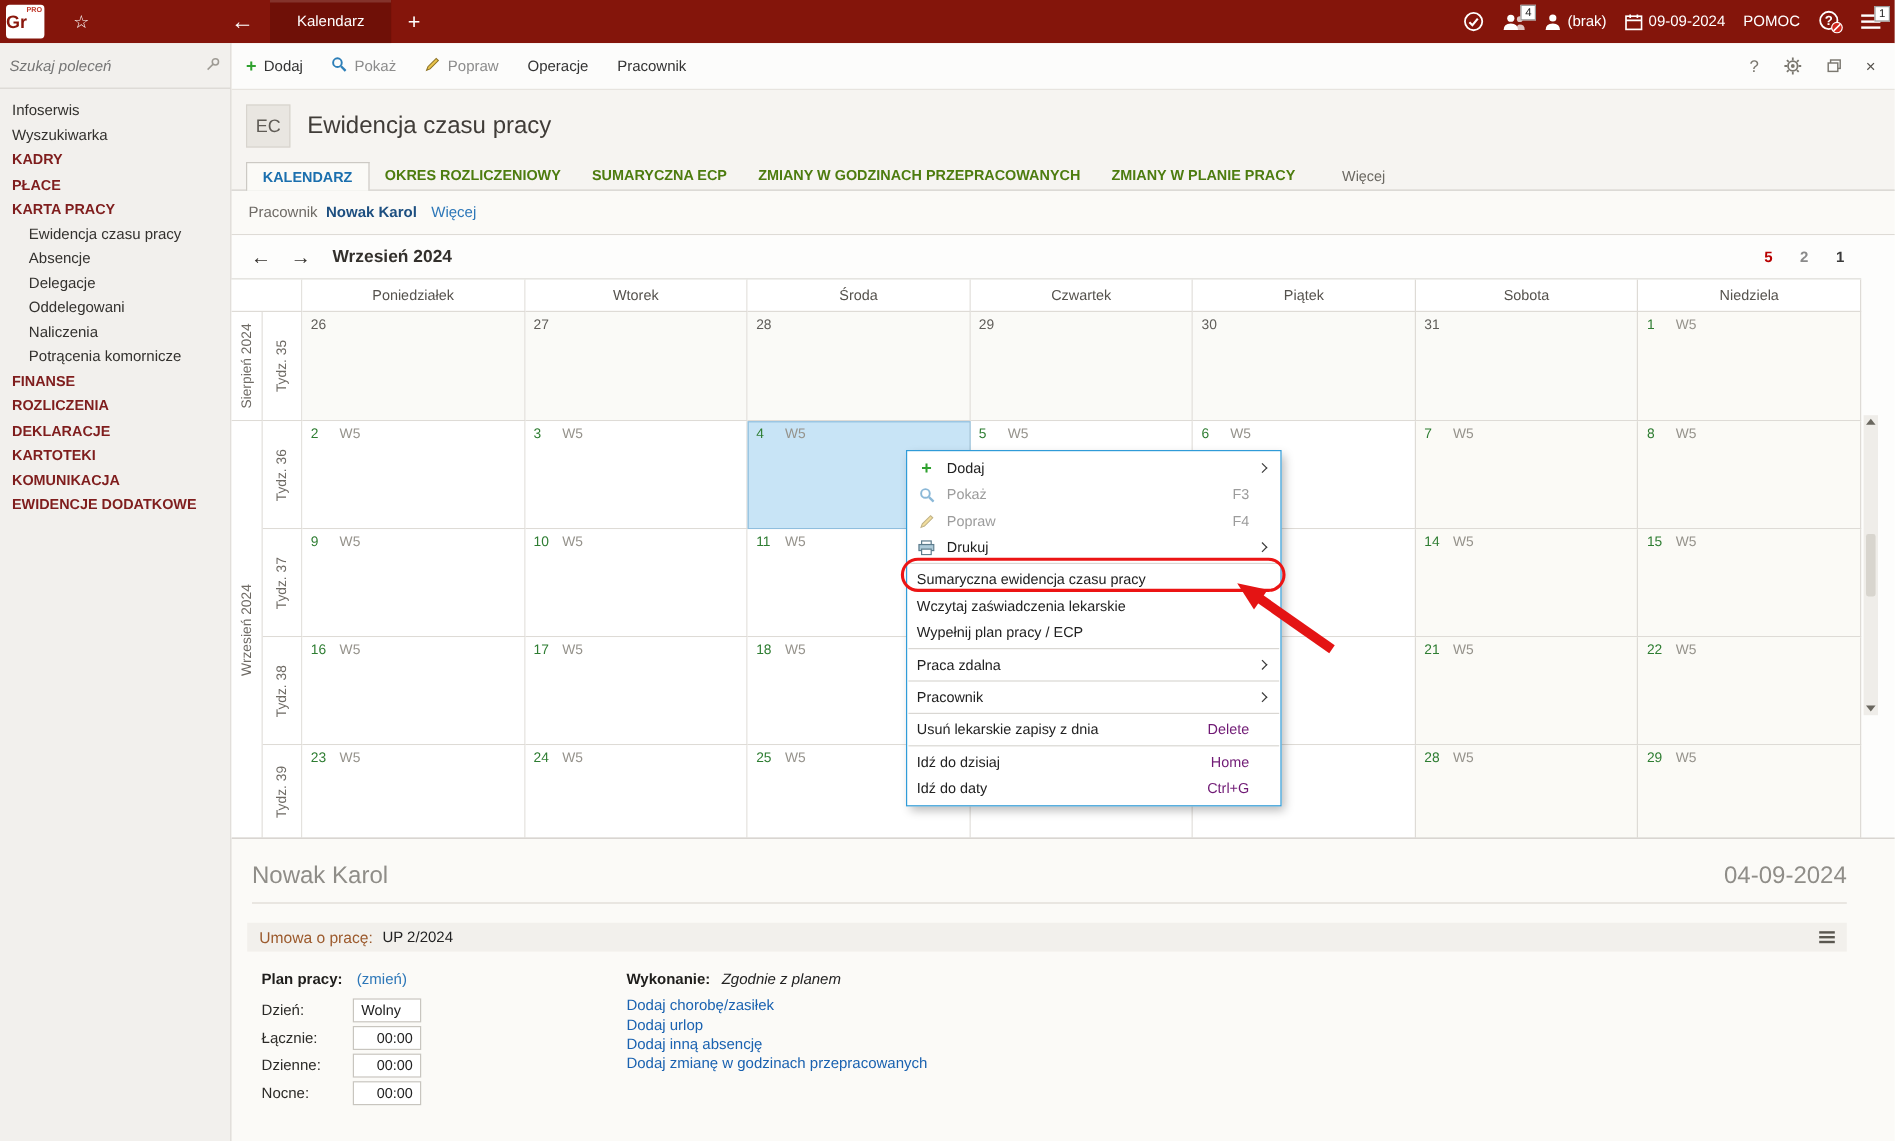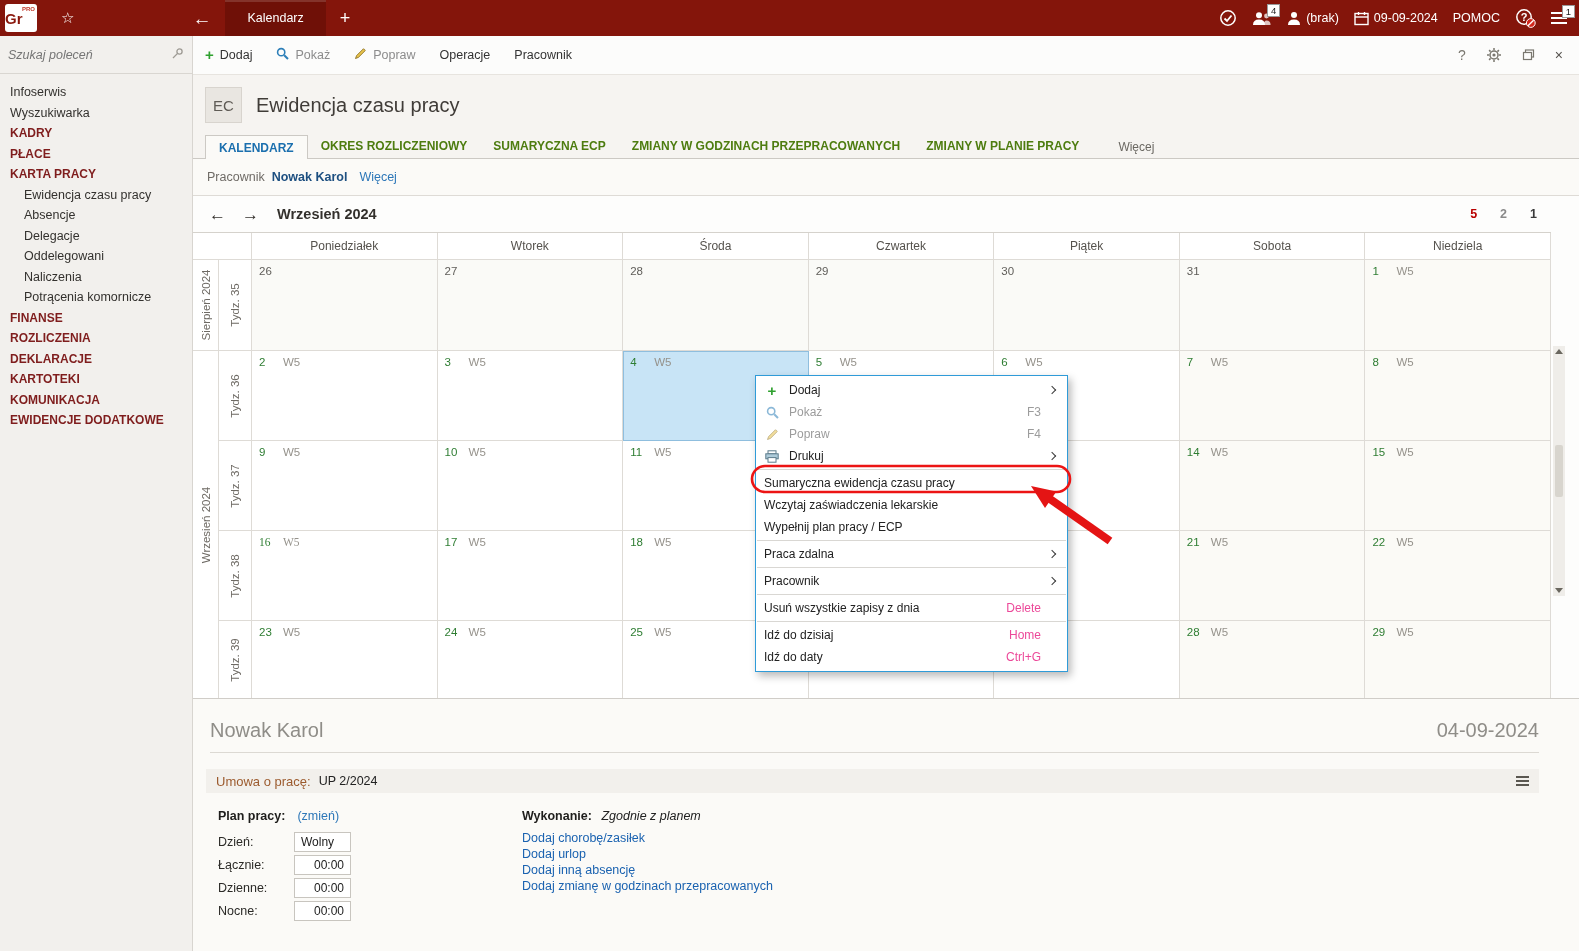--- a/index.html
+++ b/index.html
@@ -83,21 +83,21 @@
   .sc-up, .sc-dn { width:0; height:0; margin:3px 0; cursor:pointer; }
   .sc-up { border-left:4px solid transparent; border-right:4px solid transparent; border-bottom:5px solid #6a675f; }
   .sc-dn { border-left:4px solid transparent; border-right:4px solid transparent; border-top:5px solid #6a675f; }
   .sc-thumb { flex:0 0 52px; width:8px; background:#d8d5ce; border-radius:2px; }
 
   
   .ctx { position:absolute; left:755px; top:375px; width:313px; background:#fff; border:1px solid #2f9bd8; box-shadow:3px 4px 8px rgba(0,0,0,.28); padding:3px 0; z-index:50; }
   .ctx-item { height:22px; display:flex; align-items:center; padding:0 8px; font-size:12px; color:#222; cursor:pointer; }
   .ctx-item .mi-icon { width:16px; display:flex; align-items:center; justify-content:center; margin-right:9px; }
   .ctx-item .mi-label { white-space:nowrap; }
-  .ctx-item .mi-sc { margin-left:auto; padding-right:18px; color:#ec4899; }
+  .ctx-item .mi-sc { margin-left:auto; padding-right:18px; color:#701a75; }
   .ctx-item.disabled, .ctx-item.disabled .mi-sc { color:#9c9c9c; }
   .ctx-item.disabled .mi-icon { opacity:.55; }
   .ctx-item .mi-chev { margin-left:auto; width:6px; height:6px; border-top:1.5px solid #3a3a3a; border-right:1.5px solid #3a3a3a; transform:rotate(45deg); margin-right:4px; }
   .ctx-sep { height:1px; background:#d9d7d3; margin:2px 1px; }
 
   
   .overlay { position:absolute; left:0; top:0; width:1579px; height:951px; pointer-events:none; z-index:60; }
 
   
   .detail { position:absolute; left:0; top:662px; width:1386px; height:253px; background:#fbfaf7; border-top:1px solid #d0cdc8; }
@@ -341,21 +341,21 @@
         <div class="day" style="grid-area: 4 / 3;"><span class="num">9</span><span class="tag">W5</span></div>
         <div class="day" style="grid-area: 4 / 4;"><span class="num">10</span><span class="tag">W5</span></div>
         <div class="day" style="grid-area: 4 / 5;"><span class="num">11</span><span class="tag">W5</span></div>
         <div class="day" style="grid-area: 4 / 6;"><span class="num">12</span><span class="tag">W5</span></div>
         <div class="day" style="grid-area: 4 / 7;"><span class="num">13</span><span class="tag">W5</span></div>
         <div class="day weekend" style="grid-area: 4 / 8;"><span class="num">14</span><span class="tag">W5</span></div>
         <div class="day weekend" style="grid-area: 4 / 9;"><span class="num">15</span><span class="tag">W5</span></div>
         <div class="vcell" style="grid-area: 5 / 2;">
           <span>Tydz. 38</span>
         </div>
-        <div class="day" style="grid-area: 5 / 3; font-family: Liberation Serif, serif;"><span class="num">16</span><span class="tag">W5</span></div>
+        <div class="day" style="grid-area: 5 / 3;"><span class="num">16</span><span class="tag">W5</span></div>
         <div class="day" style="grid-area: 5 / 4;"><span class="num">17</span><span class="tag">W5</span></div>
         <div class="day" style="grid-area: 5 / 5;"><span class="num">18</span><span class="tag">W5</span></div>
         <div class="day" style="grid-area: 5 / 6;"><span class="num">19</span><span class="tag">W5</span></div>
         <div class="day" style="grid-area: 5 / 7;"><span class="num">20</span><span class="tag">W5</span></div>
         <div class="day weekend" style="grid-area: 5 / 8;"><span class="num">21</span><span class="tag">W5</span></div>
         <div class="day weekend" style="grid-area: 5 / 9;"><span class="num">22</span><span class="tag">W5</span></div>
         <div class="vcell" style="grid-area: 6 / 2;">
           <span>Tydz. 39</span>
         </div>
         <div class="day" style="grid-area: 6 / 3;"><span class="num">23</span><span class="tag">W5</span></div>
@@ -481,21 +481,21 @@
         <span class="mi-label">Praca zdalna</span>
         <span class="mi-chev"></span>
       </div>
       <div class="ctx-sep"></div>
       <div class="ctx-item">
         <span class="mi-label">Pracownik</span>
         <span class="mi-chev"></span>
       </div>
       <div class="ctx-sep"></div>
       <div class="ctx-item">
-        <span class="mi-label">Usuń wszystkie zapisy z dnia</span>
+        <span class="mi-label">Usuń lekarskie zapisy z dnia</span>
         <span class="mi-sc">Delete</span>
       </div>
       <div class="ctx-sep"></div>
       <div class="ctx-item">
         <span class="mi-label">Idź do dzisiaj</span>
         <span class="mi-sc">Home</span>
       </div>
       <div class="ctx-item">
         <span class="mi-label">Idź do daty</span>
         <span class="mi-sc">Ctrl+G</span>

